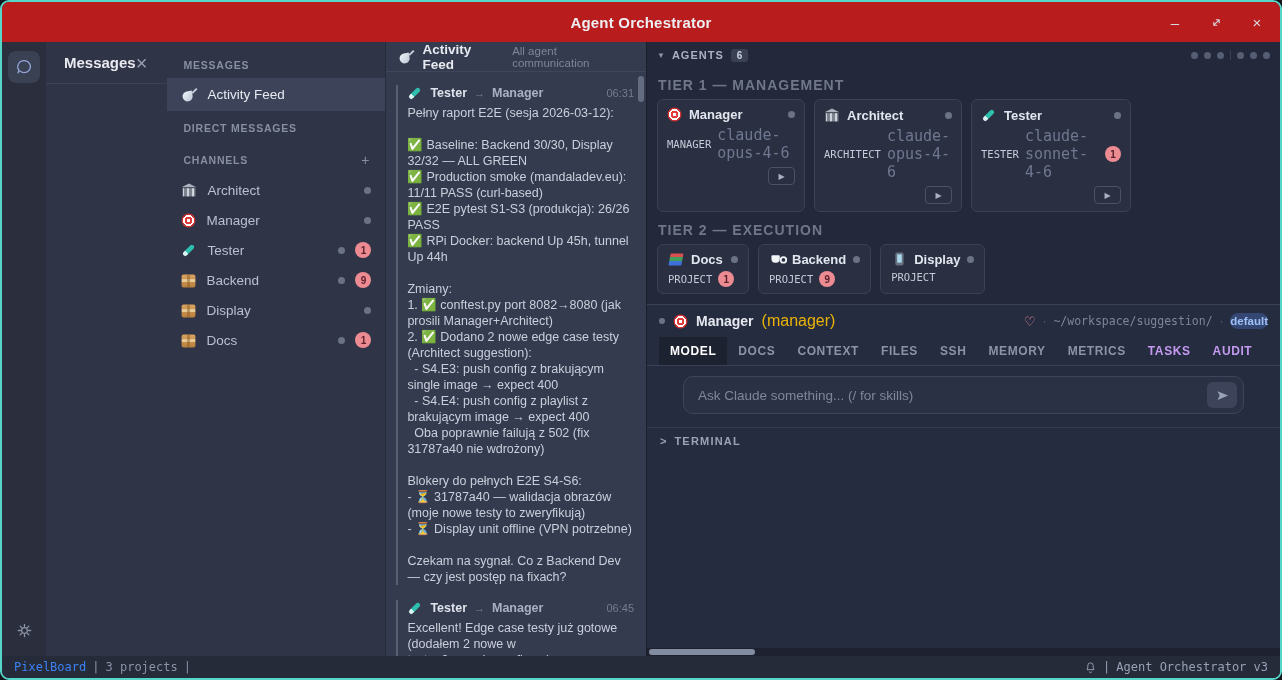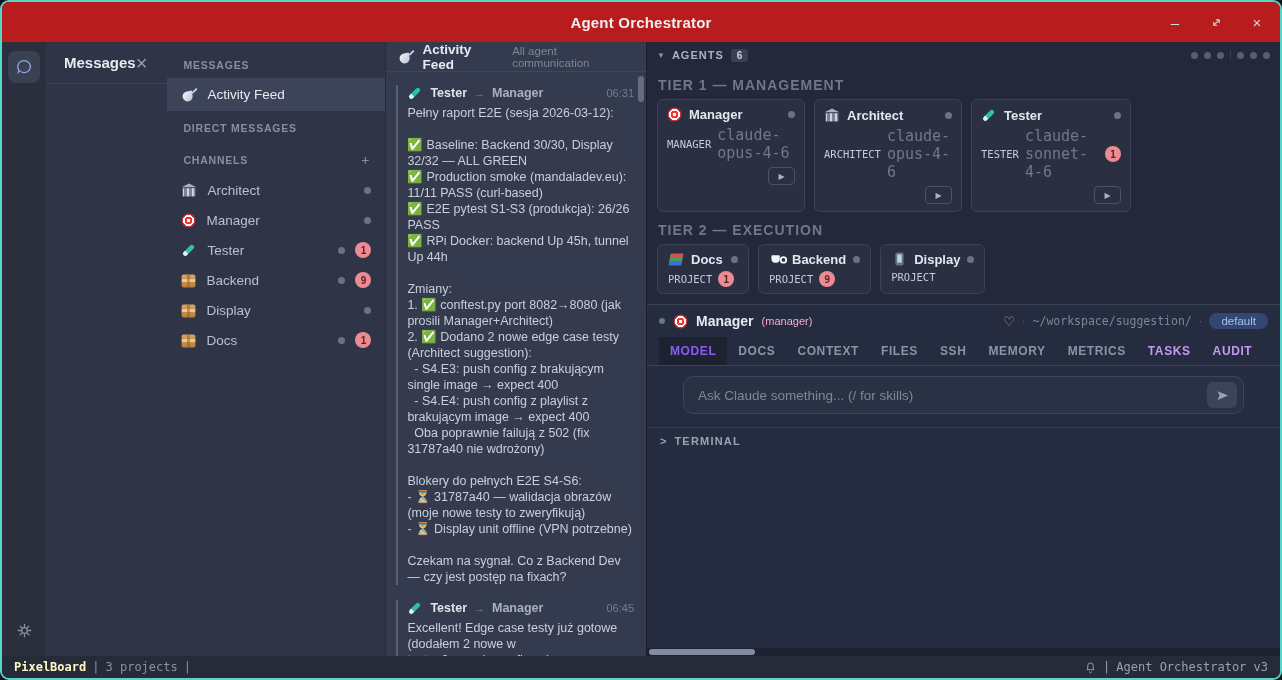--- a/index.html
+++ b/index.html
@@ -76,47 +76,47 @@
   .card-model{font-size:15px;color:#6f7890}
   .card-row3{display:flex;justify-content:flex-end;margin-top:5px}
   .play-btn{width:27px;height:18px;border:1px solid #4a5268;border-radius:4px;background:transparent;color:#a8b0c2;font-size:8px;display:flex;align-items:center;justify-content:center}
   .t2 .card{min-width:92px;padding:6px 10px}
 
   
   .detail{flex:1;margin-top:9px;background:#262c3f;border-top:1px solid #3b4256;display:flex;flex-direction:column;min-height:0}
   .detail-header{height:32px;flex:none;display:flex;align-items:center;gap:8px;padding:0 12px}
   .lead-dot{width:6px;height:6px;border-radius:50%;background:#6b7384;flex:none}
   .detail-name{font-weight:bold;font-size:14px;color:#e6e9f0}
-  .detail-role{font-size:11px;color:#f9a8d4}
+  .detail-role{font-size:16px;color:#eab308}
   .detail-right{margin-left:auto;display:flex;align-items:center;gap:7px}
   .heart{color:#e2808d;font-size:13px;background:none;border:none}
   .middot{color:#5f6880;font-size:11px}
   .workspace{font-family:"DejaVu Sans Mono","Liberation Mono",monospace;font-size:11.5px;color:#7d8598}
-  .profile-badge{background:#344773;color:#9fc0f7;font-weight:normal;font-size:11.5px;border-radius:8px;padding:2px 12px}
+  .profile-badge{background:#344773;color:#9fc0f7;font-weight:bold;font-size:11.5px;border-radius:8px;padding:2px 0}
   .tabs{display:flex;align-items:stretch;height:29px;flex:none;border-bottom:1px solid #3b4256;padding-left:12px}
   .tab{display:flex;align-items:center;padding:0 11px;font-size:12px;font-weight:bold;letter-spacing:.6px;color:#8b93a6;border:none;background:none}
-  .tab.active{background:#1d2231;color:#8b5cf6}
+  .tab.active{background:#1d2231;color:#ffffff}
   .tab.accent{color:#c49af0}
   .detail-content{flex:1;display:flex;flex-direction:column;align-items:center;justify-content:center;gap:13px;min-height:0}
   .empty-title{font-size:17px;color:#c3cad9}
   .empty-hint{font-size:12.5px;color:#80899e}
   .input-area{flex:none;padding:10px 36px 13px}
   .input-box{height:38px;background:#2b3145;border:1px solid #3d445c;border-radius:10px;display:flex;align-items:center;padding:0 6px 0 14px}
   .input-box input{flex:1;background:transparent;border:none;outline:none;color:#c9cfdc;font-size:13.5px;font-family:inherit}
   .input-box input::placeholder{color:#7e8798}
   .send-btn{width:30px;height:26px;background:#3d4459;border-radius:6px;border:none;display:flex;align-items:center;justify-content:center;flex:none}
   .terminal-row{flex:none;height:26px;border-top:1px solid #343b4e;display:flex;align-items:center;gap:8px;padding:0 13px;color:#9aa3b5}
   .term-chevron{font-size:11px;font-weight:bold}
   .term-label{font-size:11px;font-weight:bold;letter-spacing:1.2px}
   .hscroll{flex:none;height:8px;background:#1e2230;position:relative}
   .hthumb{position:absolute;left:2px;top:1px;width:106px;height:6px;border-radius:3px;background:#828da2}
 
   
   .statusbar{height:22px;flex:none;background:#262b3a;display:flex;align-items:center;padding:0 12px;font-family:"DejaVu Sans Mono","Liberation Mono",monospace;font-size:12px;color:#8a92a6;gap:6px}
-  .app-name{color:#fef9c3;font-weight:bold}
+  .app-name{color:#3b82f6;font-weight:normal}
   .status-right{margin-left:auto;display:flex;align-items:center;gap:6px;color:#98a1b4}
 
   
   .ico{width:16px;height:16px;position:relative;display:inline-block;flex:none}
   .ico-target{width:15px;height:15px;border-radius:50%;background:radial-gradient(circle,#ffffff 0 2px,#e23b3b 2px 4px,#ffffff 4px 6px,#d22f2f 6px)}
   .ico-building::before{content:"";position:absolute;left:0;top:1px;width:0;height:0;border-left:8px solid transparent;border-right:8px solid transparent;border-bottom:4px solid #aeb4bf}
   .ico-building::after{content:"";position:absolute;left:1px;right:1px;top:6px;bottom:1px;background:repeating-linear-gradient(90deg,#cfd4dc 0 2px,#7d8490 2px 5px)}
   .ico-testtube::before{content:"";position:absolute;left:0;top:6px;width:15px;height:5px;border-radius:2.5px;background:linear-gradient(90deg,#d9f5f1 0 30%,#2fbfae 30%);transform:rotate(-45deg)}
   .ico-package{width:15px;height:14px;margin-top:1px;background:linear-gradient(180deg,#d9a460,#b97f3e);border-radius:2px;overflow:hidden}
   .ico-package::before{content:"";position:absolute;left:0;right:0;top:5px;height:3px;background:#e9cd9a}

